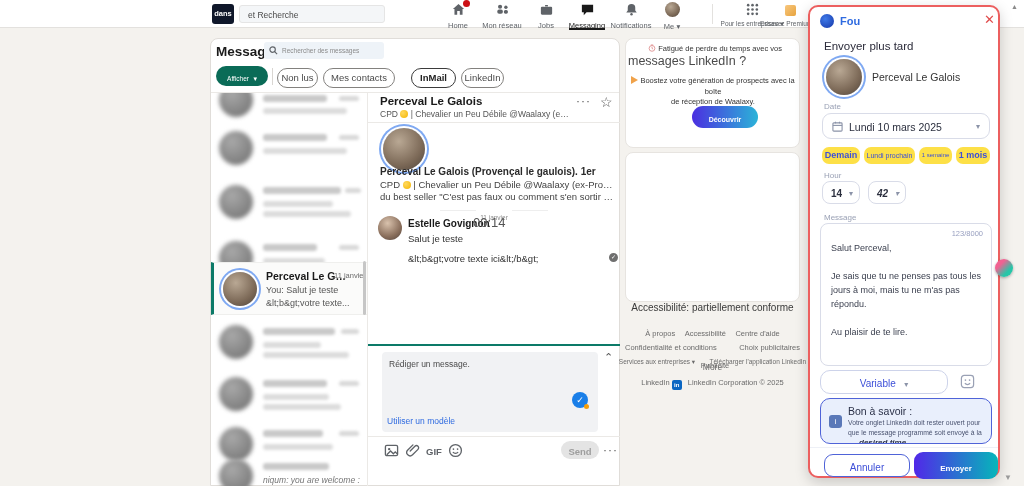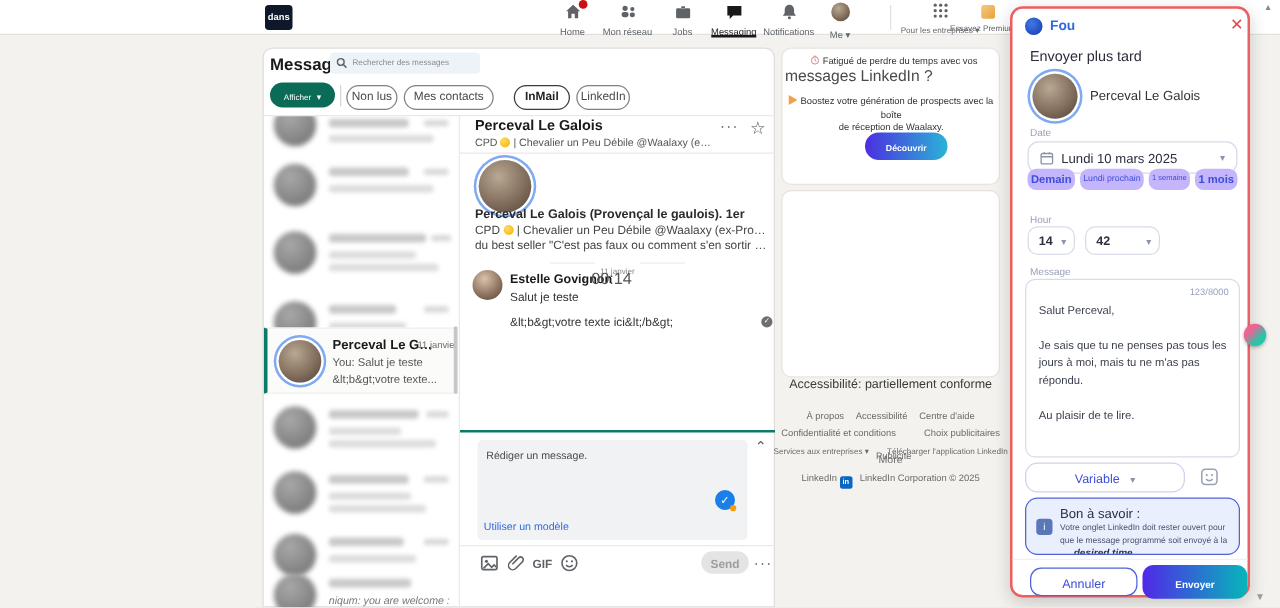--- a/index.html
+++ b/index.html
@@ -25,32 +25,35 @@
   .avatar.blur { filter:blur(2px); background:radial-gradient(circle at 38% 32%, #a8a8a8, #6e6e6e); }
   .ringed { box-shadow:0 0 0 2px #fff, 0 0 0 4px #7fa9f2; }
 
   
   .railcard { position:absolute; background:#fff; border:1px solid #e7e4e0; border-radius:8px; }
   .flink { font-size:7.5px; color:#6b6b6b; cursor:pointer; }
 
   
   #panel { position:absolute; left:808px; top:5px; width:192px; height:473px; background:#fff; border:2px solid #ec5f5f; border-radius:10px; box-shadow:0 4px 14px rgba(0,0,0,.18); }
   .plabel { font-size:8px; color:#9aa1b5; }
-  .qpill { position:absolute; top:128px; height:17px; background:#c4b5fd; color:#3d4fd8; border-radius:7px; text-align:center; cursor:pointer; }
+  .qpill { position:absolute; top:140px; height:17px; background:#fde047; color:#3d4fd8; border-radius:7px; text-align:center; cursor:pointer; }
   .pinput { position:absolute; background:#fff; border:1px solid #d9dce8; border-radius:9px; color:#2b2f3e; }
   .msg-body { white-space:pre-line; font-size:9px; color:#3a3f4e; line-height:1.55; }
   .chev { color:#8b93a8; font-size:8px; }
 </style>
 </head>
 <body>
 
 <div id="screen">
 
   <div id="topnav">
     <div class="abs" style="left:212px;top:4px;width:22px;height:20px;background:#0f172a;border-radius:3px;color:#fff;font-size:7.5px;font-weight:bold;text-align:center;line-height:20px;">dans</div>
+    <div class="abs" style="left:239px;top:5px;width:146px;height:18px;background:#f4f6f8;border:1px solid #e5e5e5;border-radius:3px;">
+      <span style="position:absolute;left:8px;top:4px;font-size:8.5px;color:#4a4a4a;">et Recherche</span>
+    </div>
 
     <div class="navitem" style="left:436px;">
       <svg class="navicon" viewBox="0 0 16 16" fill="currentColor">
           <path d="M8 2 L14 7.5 H12.3 V13.5 H9.4 V9.6 H6.6 V13.5 H3.7 V7.5 H2 Z"></path>
         </svg>
       <span class="abs" style="left:27px;top:-2px;width:7px;height:7px;background:#cc1016;border-radius:50%;"></span>
       <span class="nlabel">Home</span>
     </div>
 
     <div class="navitem" style="left:480px;">
@@ -335,21 +338,21 @@
     <div class="qpill" style="left:12px;width:38px;font-size:9px;line-height:17px;font-weight:bold;"><span>Demain</span></div>
     <div class="qpill" style="left:54px;width:51px;font-size:7px;line-height:17px;"><span>Lundi prochain</span></div>
     <div class="qpill" style="left:109px;width:33px;font-size:6px;line-height:17px;"><span>1 semaine</span></div>
     <div class="qpill" style="left:146px;width:34px;font-size:9px;line-height:17px;font-weight:bold;"><span>1 mois</span></div>
 
     <div class="abs plabel" style="left:14px;top:164px;">Hour</div>
     <div class="pinput" style="left:12px;top:174px;width:38px;height:23px;border-radius:8px;cursor:pointer;">
       <span style="position:absolute;left:8px;top:6px;font-size:10px;font-weight:bold;">14</span>
       <span class="chev" style="position:absolute;right:6px;top:7px;">▾</span>
     </div>
-    <div class="pinput" style="left:58px;top:174px;width:60px;height:23px;border-radius:8px;cursor:pointer;">
+    <div class="pinput" style="left:58px;top:174px;width:38px;height:23px;border-radius:8px;cursor:pointer;font-style:italic;">
       <span style="position:absolute;left:8px;top:6px;font-size:10px;font-weight:bold;">42</span>
       <span class="chev" style="position:absolute;right:6px;top:7px;">▾</span>
     </div>
 
     <div class="abs plabel" style="left:14px;top:206px;">Message</div>
     <div class="pinput" style="left:10px;top:216px;width:172px;height:143px;border-radius:8px;">
       <span style="position:absolute;right:8px;top:5px;font-size:7.5px;color:#99a0c0;">123/8000</span>
       <div class="msg-body" style="position:absolute;left:10px;top:18px;width:152px;">Salut Perceval,
 
 Je sais que tu ne penses pas tous les jours à moi, mais tu ne m'as pas répondu.

